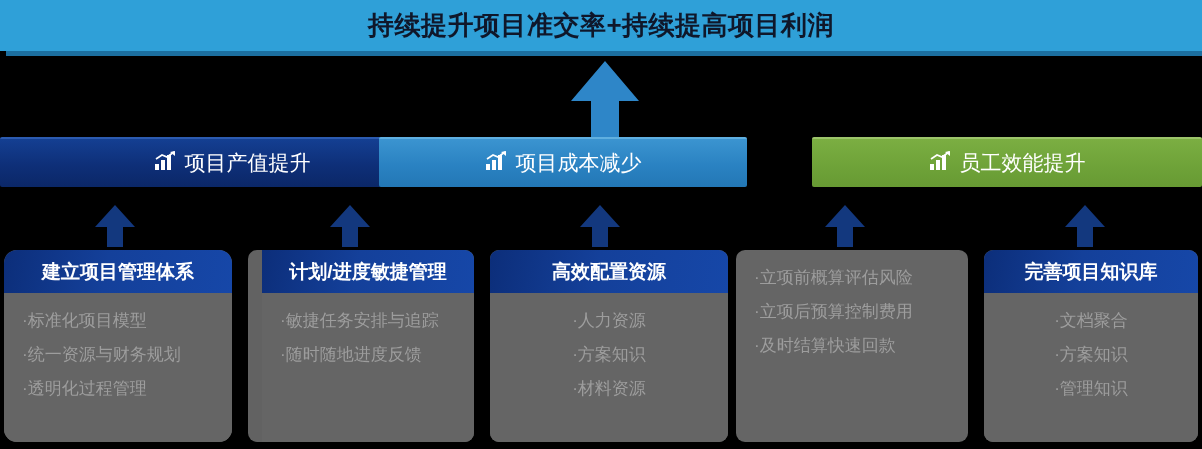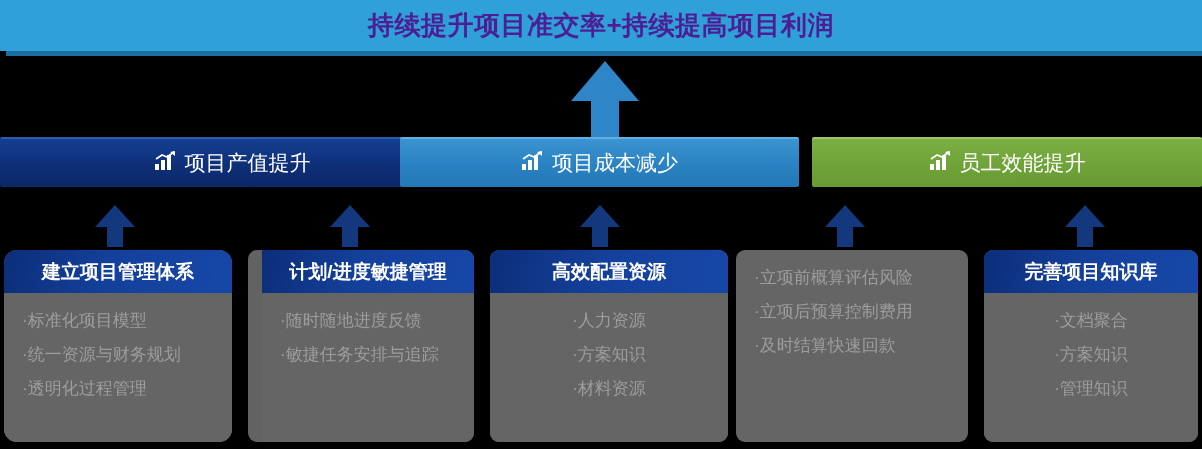--- a/index.html
+++ b/index.html
@@ -30,21 +30,21 @@
   }
   .banner-shadow {
     position: absolute;
     left: 6px;
     top: 51px;
     width: 1196px;
     height: 5px;
     background: #1C6FA0;
   }
   .banner-title {
-    color: #4c1d95;
+    color: #0f172a;
     font-size: 26px;
     font-weight: bold;
     letter-spacing: 0.5px;
     white-space: nowrap;
   }
 
   
   .big-arrow {
     position: absolute;
     left: 571px;
@@ -68,22 +68,22 @@
   }
   .bar-label { white-space: nowrap; }
 
   .bar-1 {
     left: 0px;
     width: 464px;
     background: linear-gradient(180deg, #143F92 0%, #0E2F78 55%, #0B2767 100%);
     border-top: 2px solid #2C5BB0;
   }
   .bar-2 {
-    left: 400px;
-    width: 399px;
+    left: 379px;
+    width: 368px;
     background: linear-gradient(180deg, #3B94D0 0%, #2A82C2 55%, #2377B5 100%);
     border-top: 2px solid #5FAFE0;
   }
   .bar-3 {
     left: 812px;
     width: 390px;
     background: linear-gradient(180deg, #7BAE42 0%, #6FA339 55%, #679A33 100%);
     border-top: 2px solid #9CC46A;
   }
 
@@ -233,22 +233,22 @@
     <div class="card-item">·统一资源与财务规划</div>
     <div class="card-item">·透明化过程管理</div>
   </div>
 </div>
 
 <div class="card card-2">
   <div class="card-header">
     <span class="card-title">计划/进度敏捷管理</span>
   </div>
   <div class="card-body align-left">
+    <div class="card-item">·敏捷任务安排与追踪</div>
     <div class="card-item">·随时随地进度反馈</div>
-    <div class="card-item">·敏捷任务安排与追踪</div>
   </div>
 </div>
 
 <div class="card card-3">
   <div class="card-header">
     <span class="card-title">高效配置资源</span>
   </div>
   <div class="card-body align-center">
     <div class="card-item">·人力资源</div>
     <div class="card-item">·方案知识</div>

